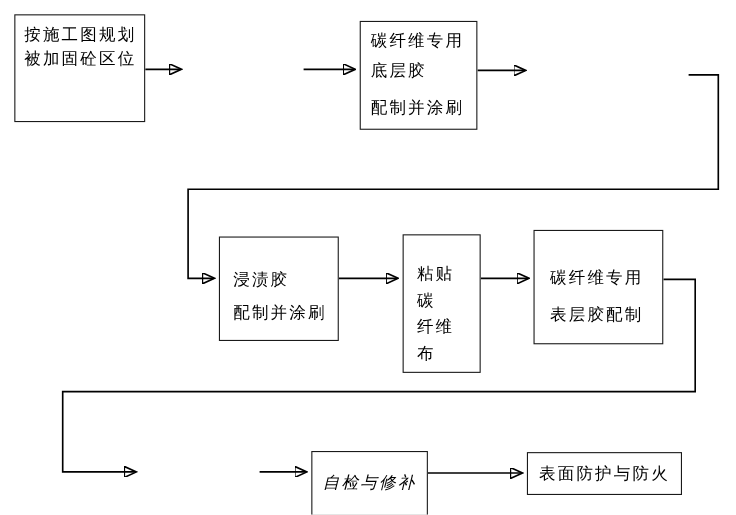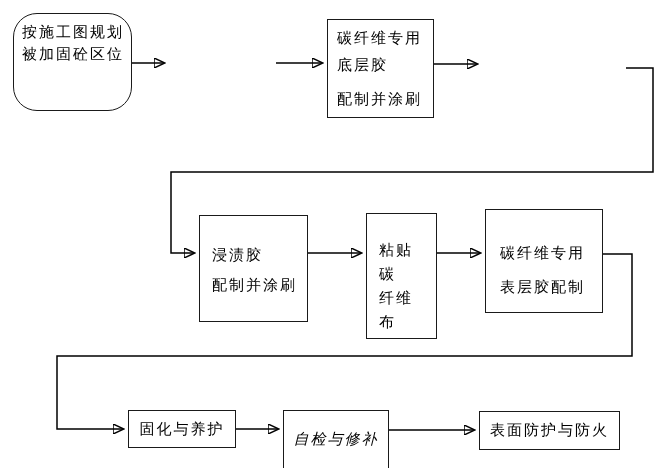--- a/index.html
+++ b/index.html
@@ -32,27 +32,27 @@
     position: absolute;
     box-sizing: border-box;
     background: #ffffff;
     border: 1px solid #1a1a1a;
     color: #000000;
     font-size: 15px;
     letter-spacing: 2px;
   }
   .node .line { display: block; }
   
-  .n1 { left: 13px;  top: 13px;  width: 119px; height: 98px;  padding: 7px 0 0 8px;  line-height: 22px; border-radius: 24px; }
+  .n1 { left: 13px;  top: 13px;  width: 119px; height: 98px;  padding: 7px 0 0 8px;  line-height: 22px; }
   .n2 { left: 169px; top: 21px;  width: 107px; height: 98px;  padding: 7px 0 0 9px;  line-height: 30px; }
   .n3 { left: 327px; top: 19px;  width: 107px; height: 99px;  padding: 4px 0 0 9px;  line-height: 27px; }
   .n3 .line-2 { margin-top: 7px; }
   .n4 { left: 482px; top: 22px;  width: 144px; height: 98px;  padding: 7px 0 0 7px;  line-height: 22px; letter-spacing: 2.5px; }
   
-  .n5 { left: 199px; top: 215px; width: 109px; height: 107px;  padding: 24px 0 0 12px; line-height: 30px; }
+  .n5 { left: 199px; top: 215px; width: 109px; height: 95px;  padding: 24px 0 0 12px; line-height: 30px; }
   .n6 { left: 366px; top: 213px; width: 71px;  height: 126px;  padding: 24px 7px 0 12px; line-height: 24px; }
   .n7 { left: 485px; top: 209px; width: 118px; height: 104px; padding: 26px 0 0 14px; line-height: 34px; }
   
   .n8, .n9, .n10 {
     display: flex;
     align-items: center;
     justify-content: center;
     padding: 0;
   }
   .n8  { left: 128px; top: 410px; width: 108px; height: 38px; }
@@ -102,23 +102,20 @@
   <div class="node n6">
     <span class="line">粘贴碳</span>
     <span class="line">纤维布</span>
   </div>
 
   <div class="node n7">
     <span class="line">碳纤维专用</span>
     <span class="line">表层胶配制</span>
   </div>
 
-  <div class="node n8">
-    <span class="line">固化与养护</span>
-  </div>
 
   <div class="node n9">
     <span class="line">自检与修补</span>
   </div>
 
   <div class="node n10">
     <span class="line">表面防护与防火</span>
   </div>
 
 </div>

